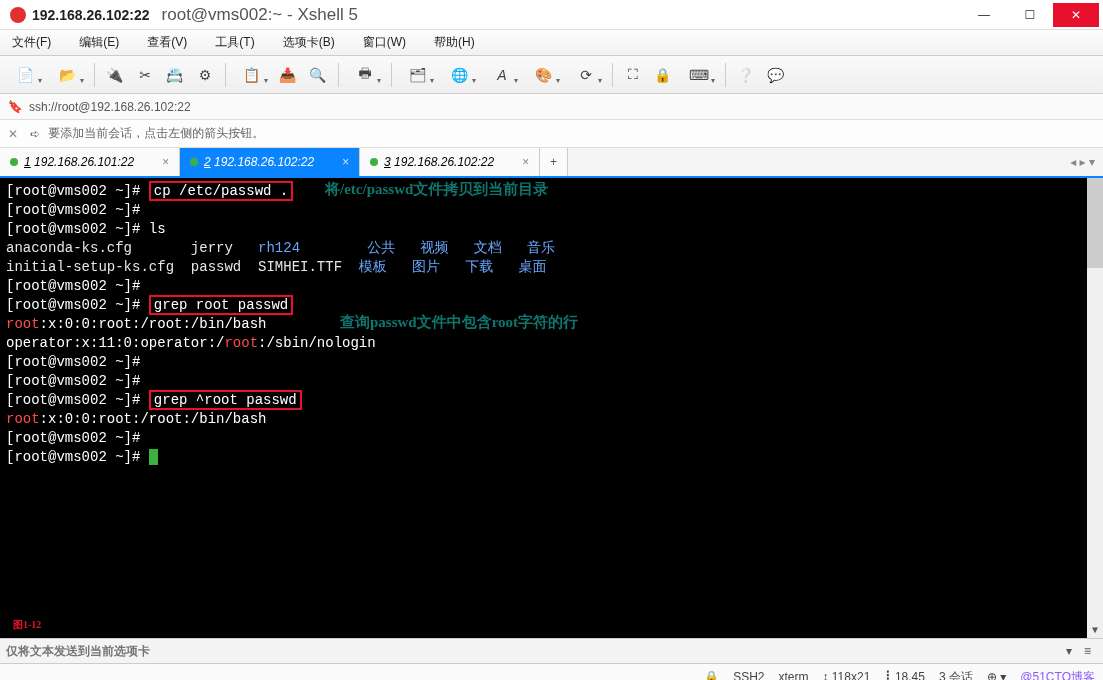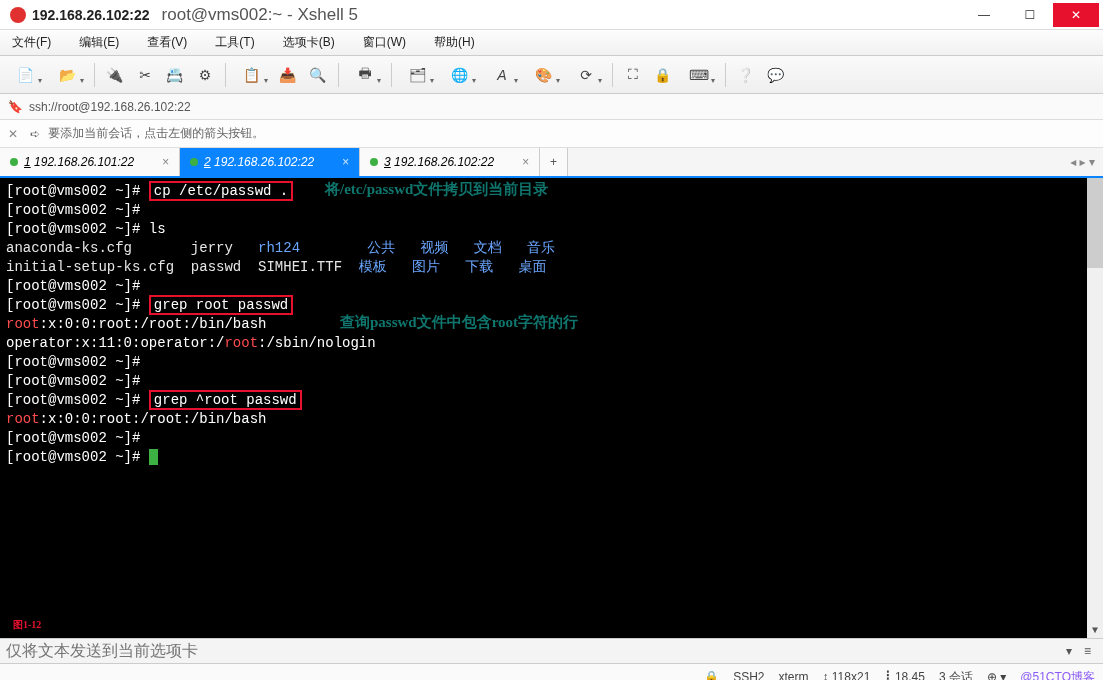--- a/index.html
+++ b/index.html
@@ -44,21 +44,21 @@
 .terminal .cursor { background: #3cb043; display:inline-block; width: 9px; height: 16px; vertical-align: middle; }
 .terminal .hlbox { border: 2px solid #e8112d; padding: 0 3px; }
 .terminal .ann { color: #0f766e; font-family: "Microsoft YaHei"; font-weight: bold; position:absolute; font-size: 15px; }
 .terminal .figlabel { color: #e8112d; font-family:"Microsoft YaHei"; font-weight:bold; position:absolute; bottom: 4px; left: 6px; font-size:10px;padding-left:7px; }
 .terminal .scrollbar { position:absolute; right:0; top:0; width:16px; height:100%; background:#f0f0f0; }
 .terminal .scrollbar .thumb { position:absolute; top:0; left:0; right:0; height:90px; background:#cdcdcd; }
 .terminal .scrollbar .arrow { position:absolute; left:0; right:0; height:16px; display:flex; align-items:center; justify-content:center; color:#555; background:#f0f0f0; font-size:10px;}
 .terminal .scrollbar .arrow.up{top:0;} .terminal .scrollbar .arrow.down{bottom:0;}
 
 .sendbar { height: 26px; background: #f4f4f4; border-top: 1px solid #ccc; border-bottom:1px solid #ccc; display:flex; align-items:center; padding:0 6px; color:#888; }
-.sendbar input { flex:1; border:none; background:transparent; color:#888; font-size:16px; outline:none; }
+.sendbar input { flex:1; border:none; background:transparent; color:#888; font-size:12px; outline:none;font-weight:bold; }
 .sendbar .dd { padding:0 6px; color:#555; }
 
 .statusbar { height: 26px; background: #fafafa; display:flex; align-items:center; padding:0 8px; gap:14px; color:#444; font-size:12px; }
 .statusbar .spacer{flex:1;}
 .statusbar .watermark { color:#8b5cf6; }
 </style>
 </head>
 <body>
 
 <div class="titlebar">

